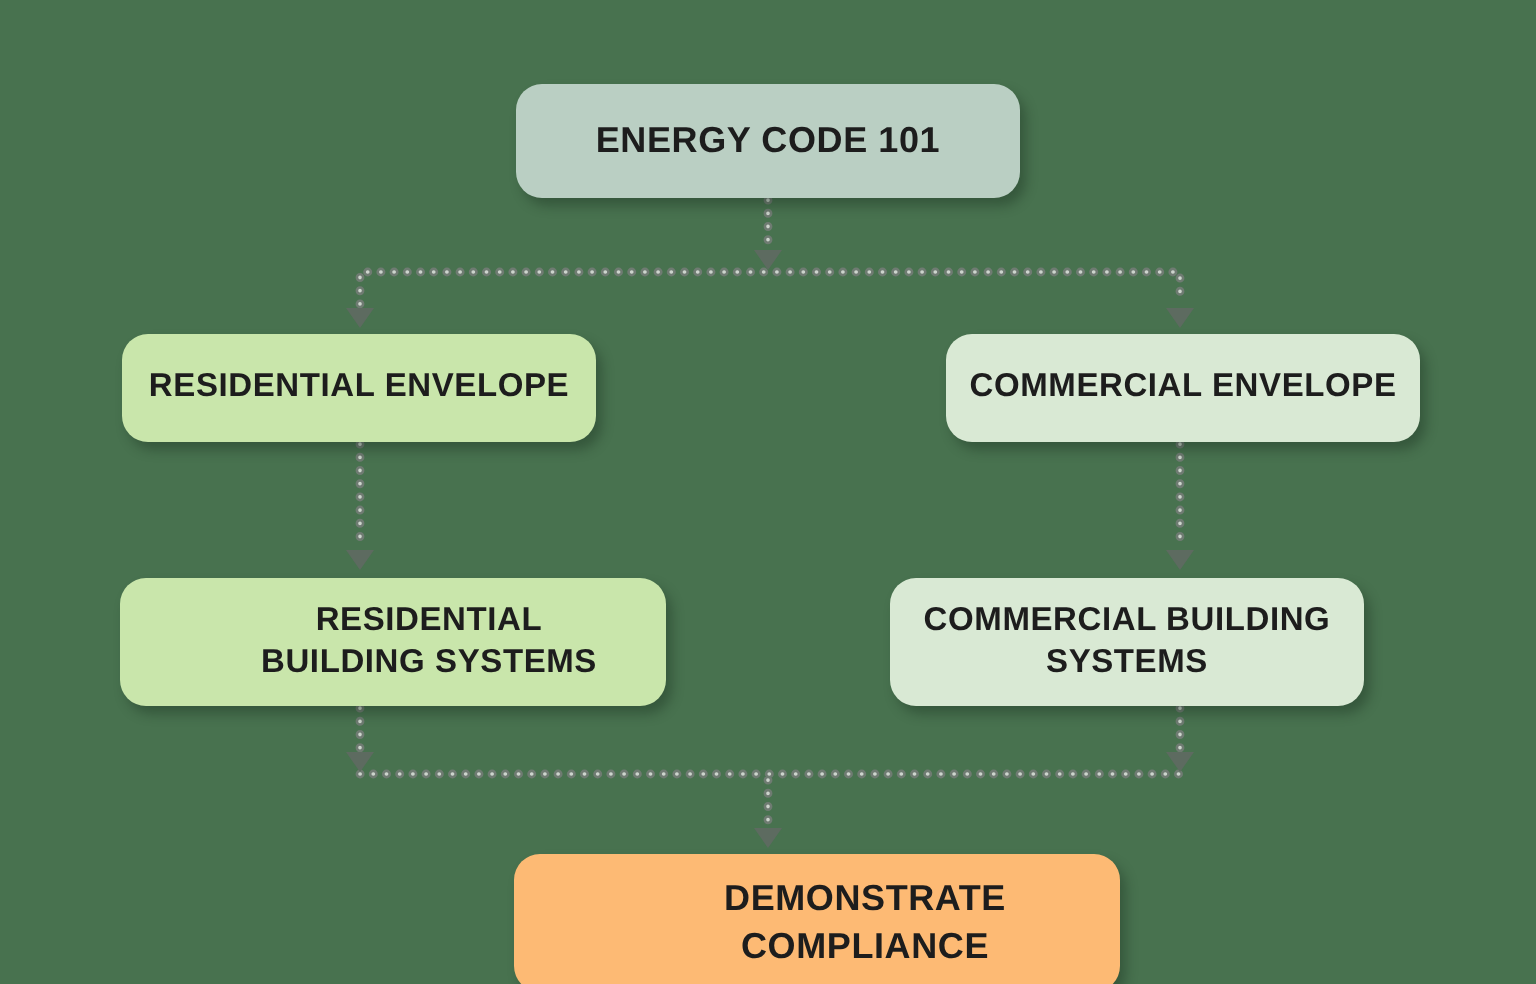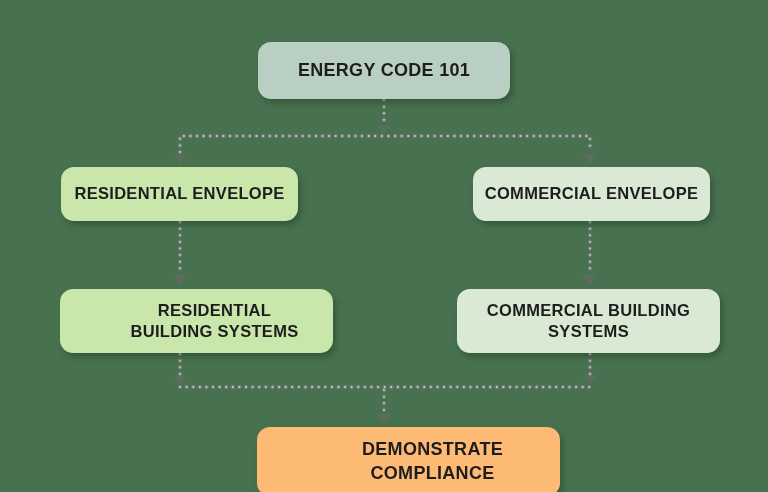--- a/index.html
+++ b/index.html
@@ -40,21 +40,21 @@
   }
 
   #n-energy   { left: 258px; top: 18px;  width: 252px; height: 57px; }
   #n-energy .label { font-size: 18px; }
 
   #n-res-env  { left: 61px;  top: 143px; width: 237px; height: 54px; }
   #n-com-env  { left: 473px; top: 143px; width: 237px; height: 54px; }
   #n-res-env .label, #n-com-env .label { font-size: 16.5px; }
 
   #n-res-sys  { left: 60px;  top: 265px; width: 237px; height: 64px; }
-  #n-com-sys  { left: 457px; top: 265px; width: 263px; height: 64px; }
+  #n-com-sys  { left: 445px; top: 265px; width: 237px; height: 64px; }
   #n-res-sys .label, #n-com-sys .label { font-size: 16.5px; }
 
   #n-demo     { left: 257px; top: 403px; width: 255px; height: 69px; }
   #n-demo .label { font-size: 18px; }
 </style>
 </head>
 <body style="background-color: rgb(72, 114, 79);">
 
 <div class="stage">
 

